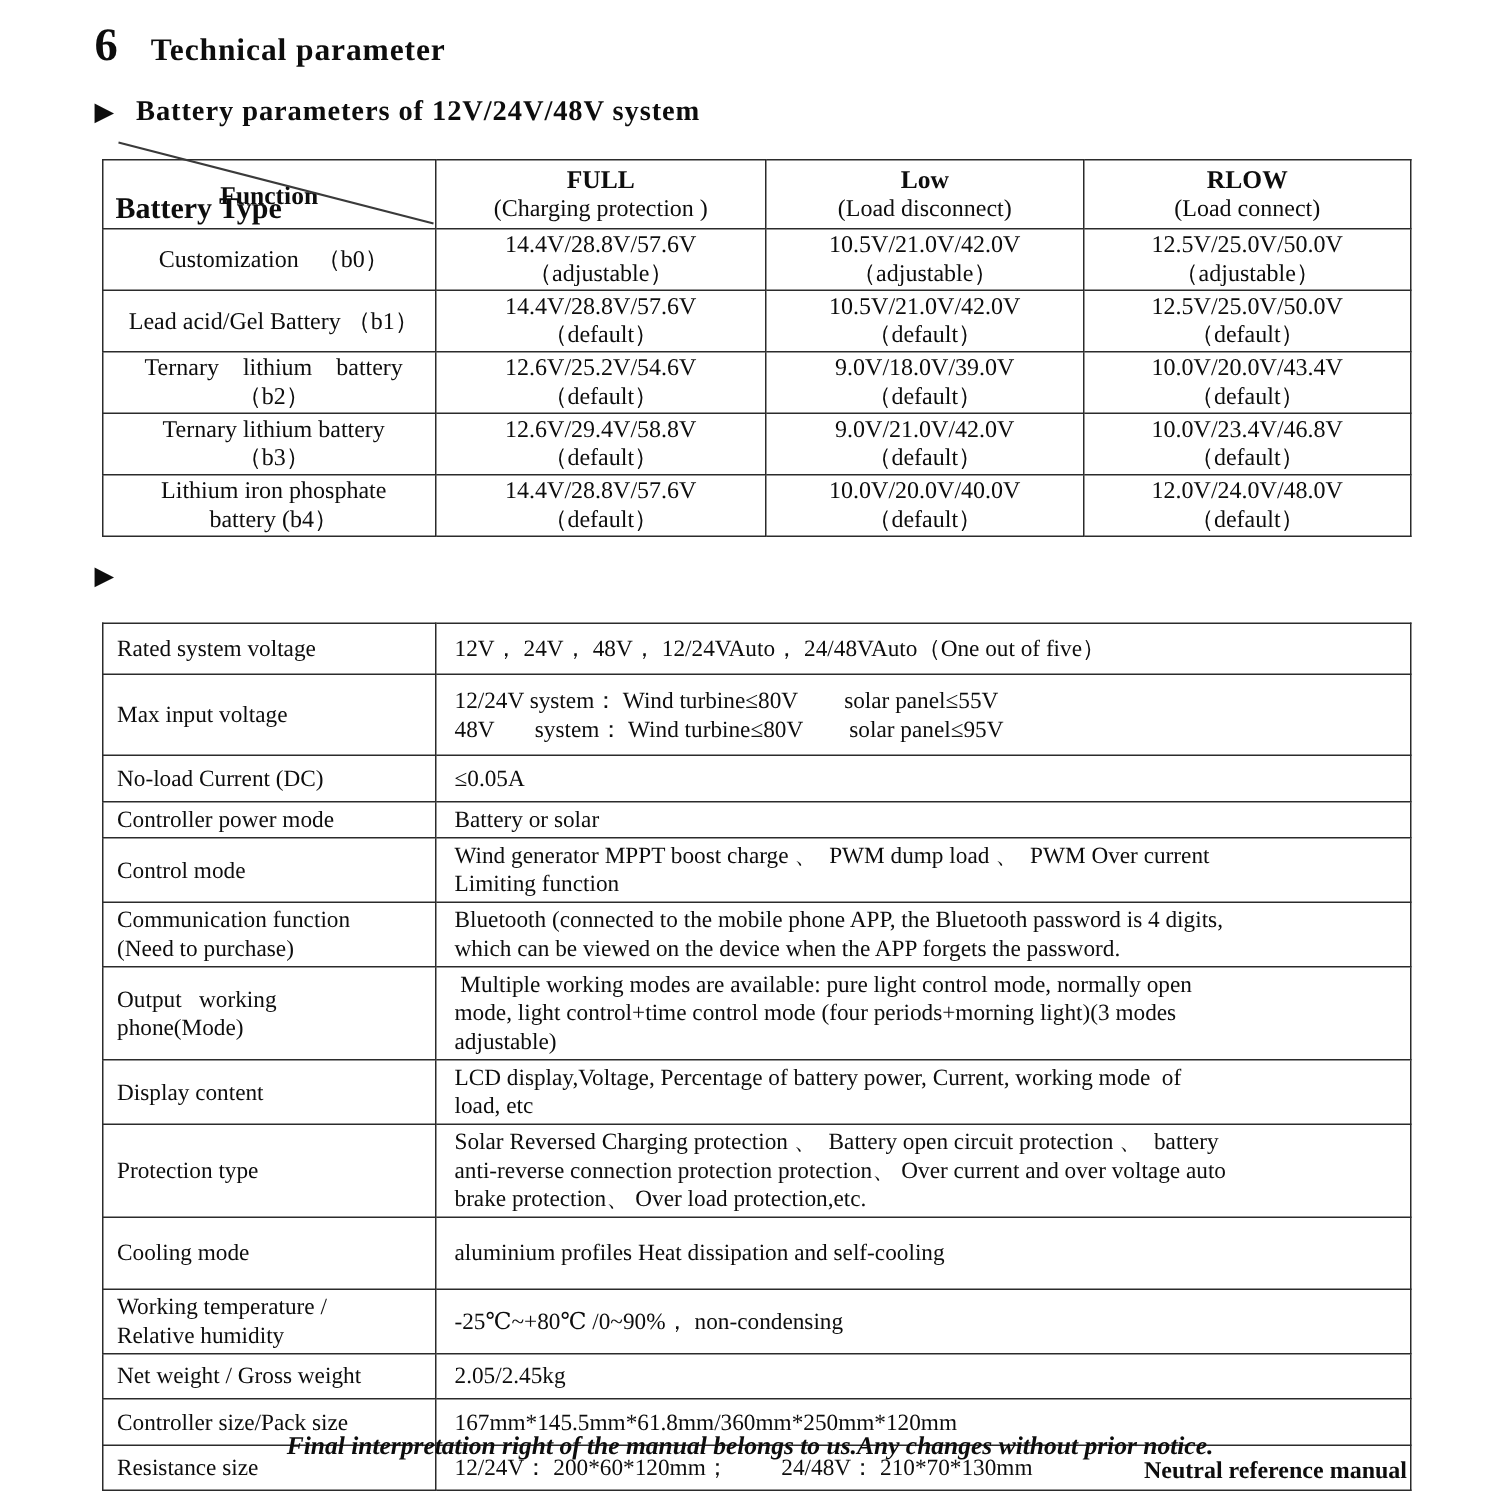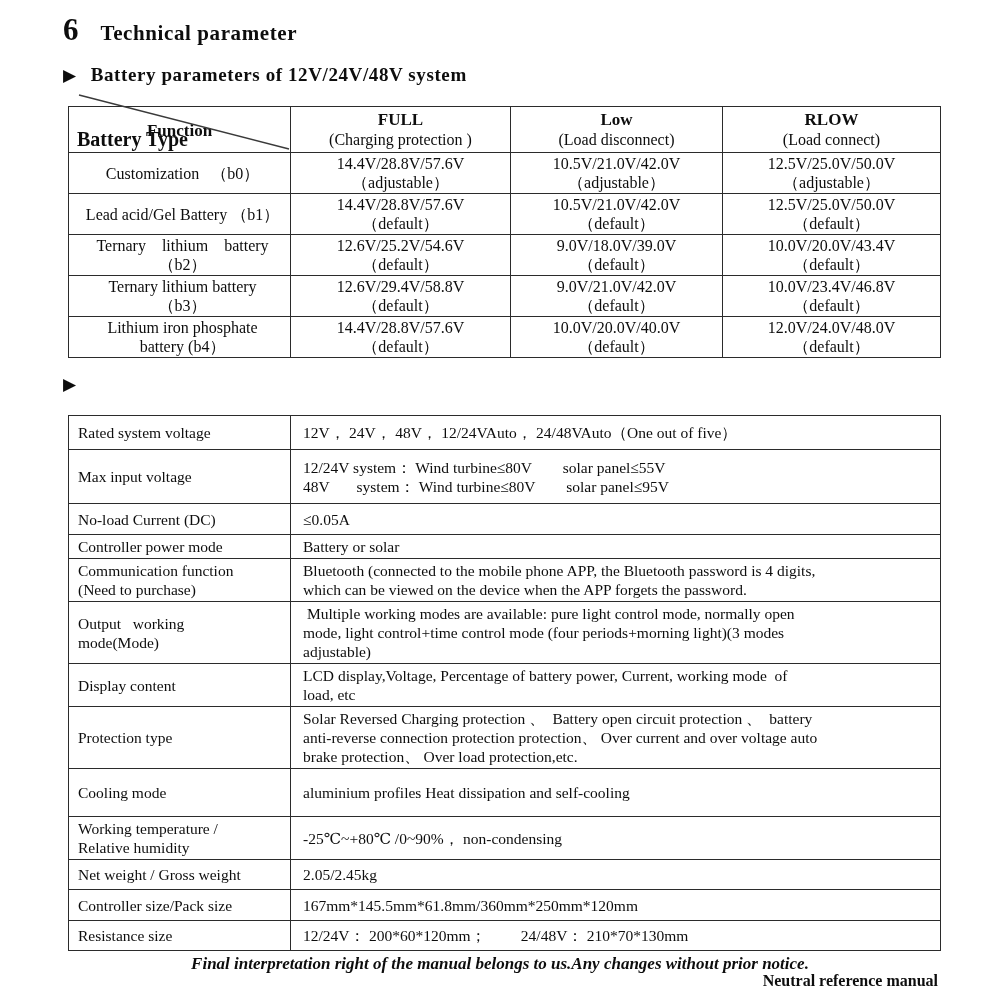--- a/index.html
+++ b/index.html
@@ -257,29 +257,34 @@
 48V       system： Wind turbine≤80V        solar panel≤95V</td>
   </tr>
   <tr style="height:31px">
     <td class="clabel pre">No-load Current (DC)</td>
     <td class="cvalue pre">≤0.05A</td>
   </tr>
   <tr style="height:15px">
     <td class="clabel pre">Controller power mode</td>
     <td class="cvalue pre">Battery or solar</td>
   </tr>
+  <tr style="height:42px">
+    <td class="clabel pre">Control mode</td>
+    <td class="cvalue pre">Wind generator MPPT boost charge 、  PWM dump load 、  PWM Over current
+Limiting function</td>
+  </tr>
   <tr style="height:40px">
     <td class="clabel pre">Communication function
 (Need to purchase)</td>
     <td class="cvalue pre">Bluetooth (connected to the mobile phone APP, the Bluetooth password is 4 digits,
 which can be viewed on the device when the APP forgets the password.</td>
   </tr>
   <tr style="height:52px">
     <td class="clabel pre">Output   working
-mode(Mode)</td>
+phone(Mode)</td>
     <td class="cvalue pre"> Multiple working modes are available: pure light control mode, normally open
 mode, light control+time control mode (four periods+morning light)(3 modes
 adjustable)</td>
   </tr>
   <tr style="height:36px">
     <td class="clabel pre">Display content</td>
     <td class="cvalue pre">LCD display,Voltage, Percentage of battery power, Current, working mode  of
 load, etc</td>
   </tr>
   <tr style="height:57px">

